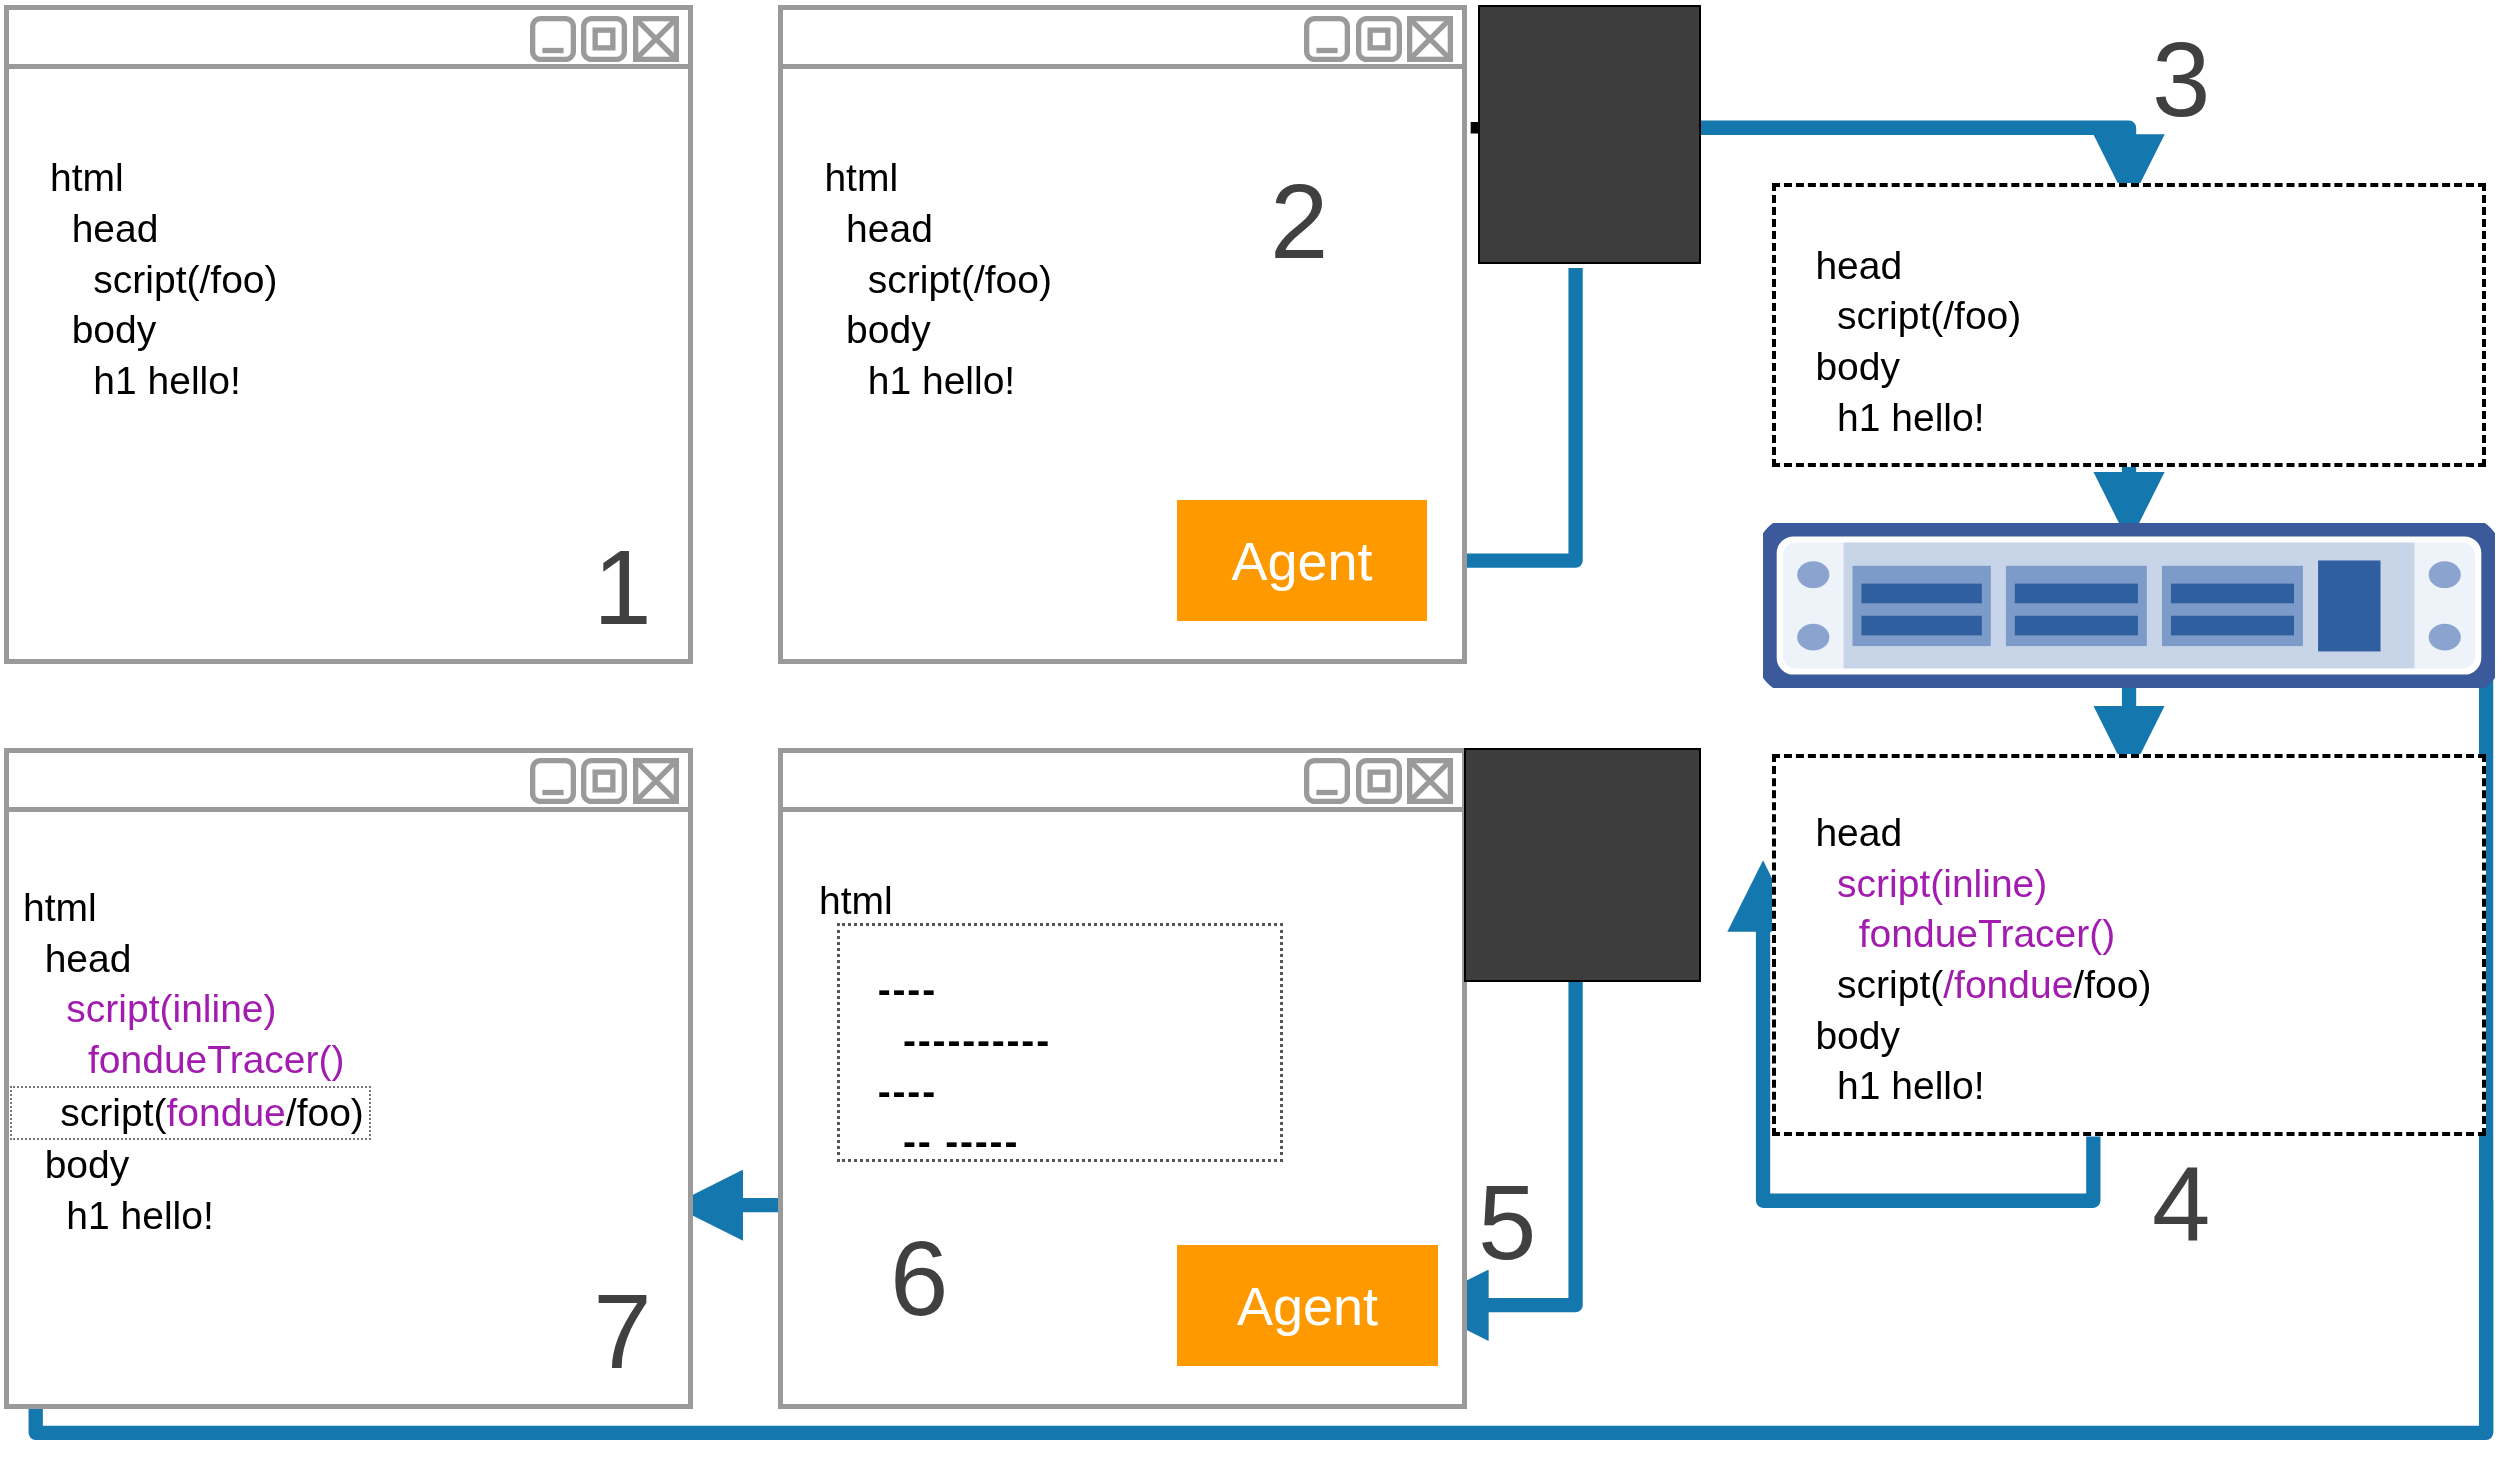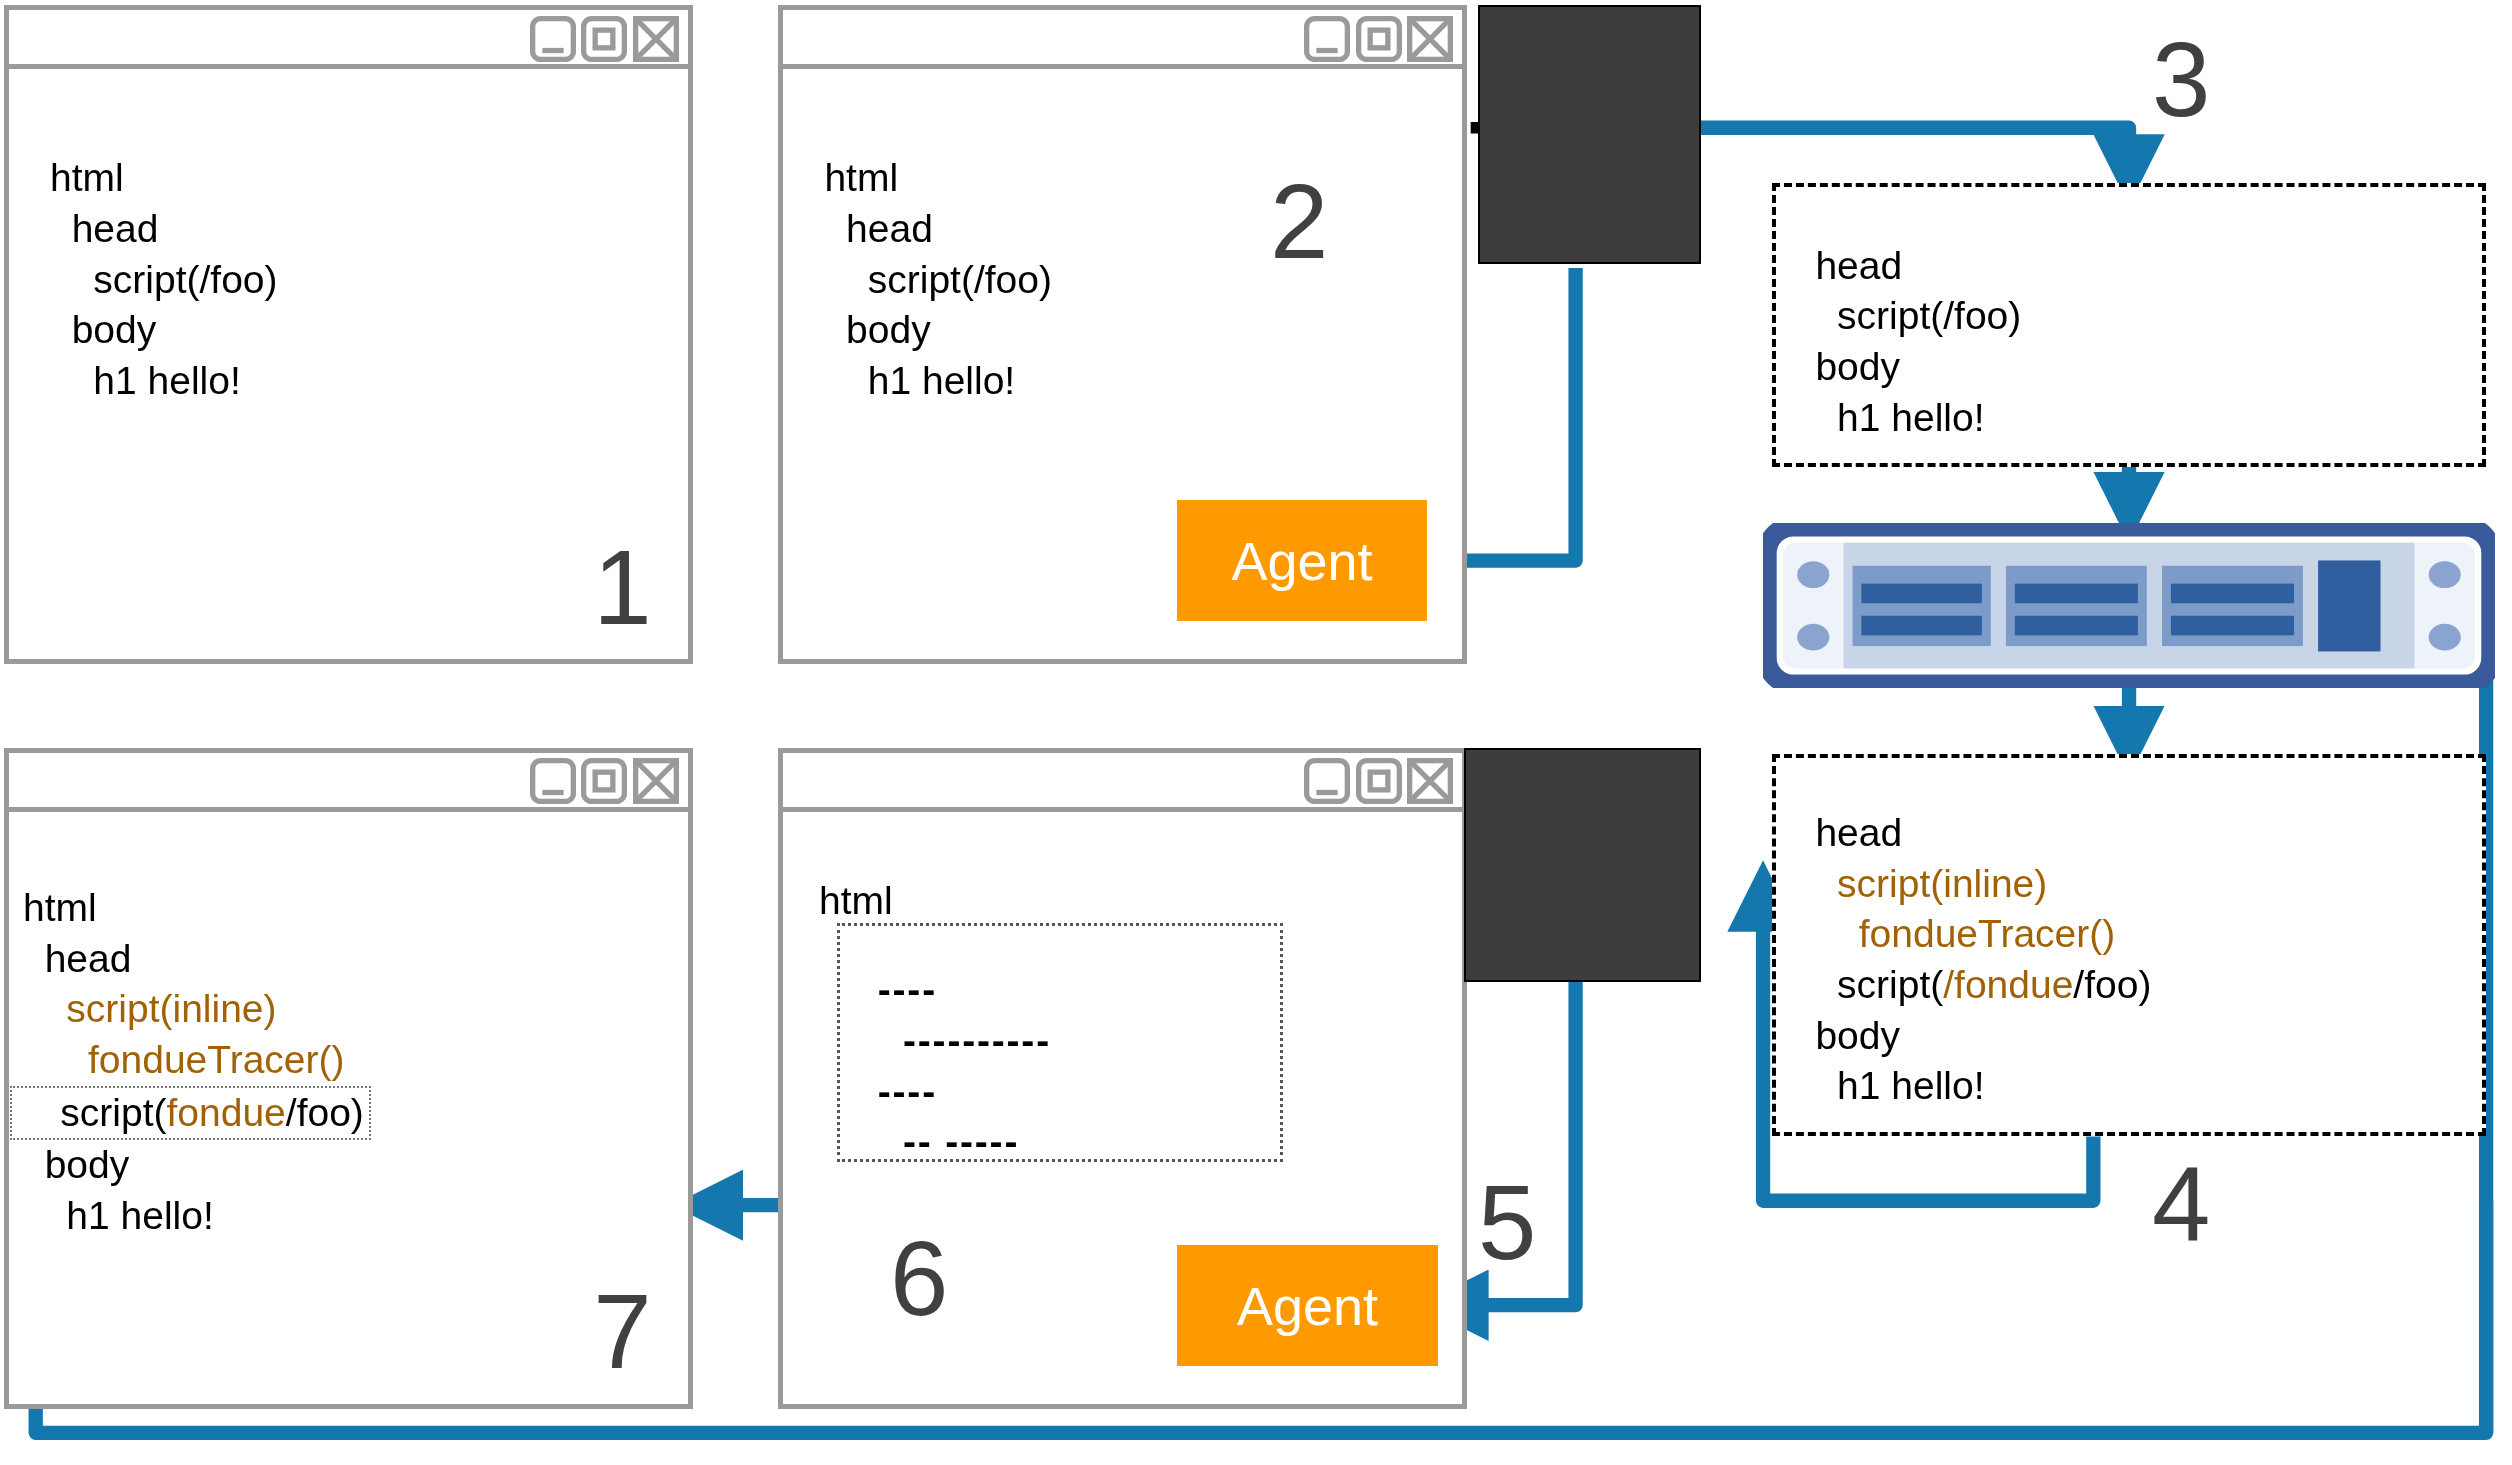--- a/index.html
+++ b/index.html
@@ -10,21 +10,21 @@
   
   .window{position:absolute;background:#fff;border:5.4px solid #9a9a9a;box-sizing:border-box;}
   .titlebar{position:absolute;left:0;top:0;right:0;height:59px;
             border-bottom:5.4px solid #9a9a9a;box-sizing:border-box;}
   .wbtns{position:absolute;right:9px;top:5.4px;display:flex;gap:5.4px;}
   .wbtn{width:46px;height:46px;box-sizing:border-box;position:relative;}
   .wbtn svg{display:block;}
 
   .code{position:absolute;font-family:Liberation Sans, sans-serif;
         font-size:39px;line-height:1.30;color:#000;white-space:pre;margin-top:34px;}
-  .code .r{color:#a16207;}
+  .code .r{color:#a21caf;}
 
   .stepnum{position:absolute;font-family:"Liberation Sans",sans-serif;
            font-size:105px;color:#404040;line-height:1;}
 
   
   .agent{position:absolute;display:flex;align-items:center;justify-content:center;
          color:#fff;font-size:54px;font-family:"Liberation Sans",sans-serif;}
 
   
   .darkbox{position:absolute;background:#3d3d3d;border:2.7px solid #000;box-sizing:border-box;}

